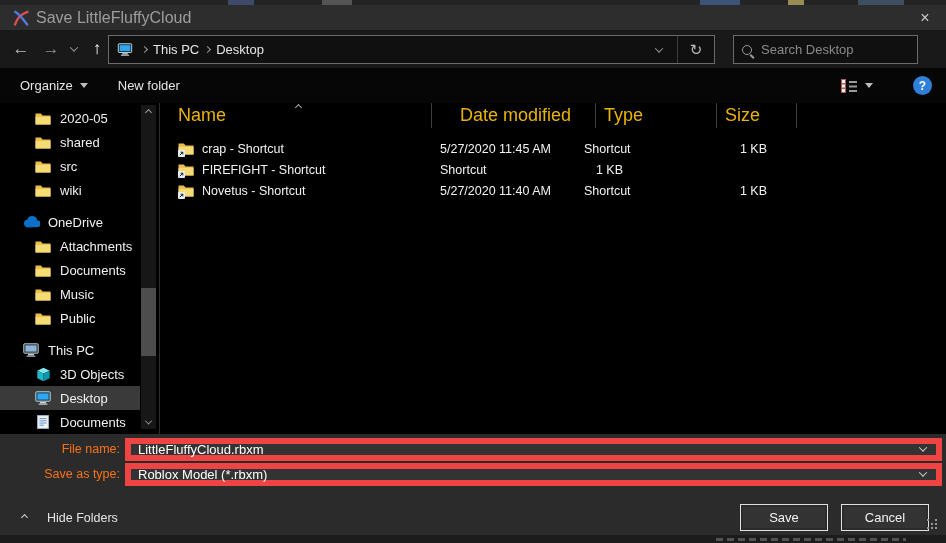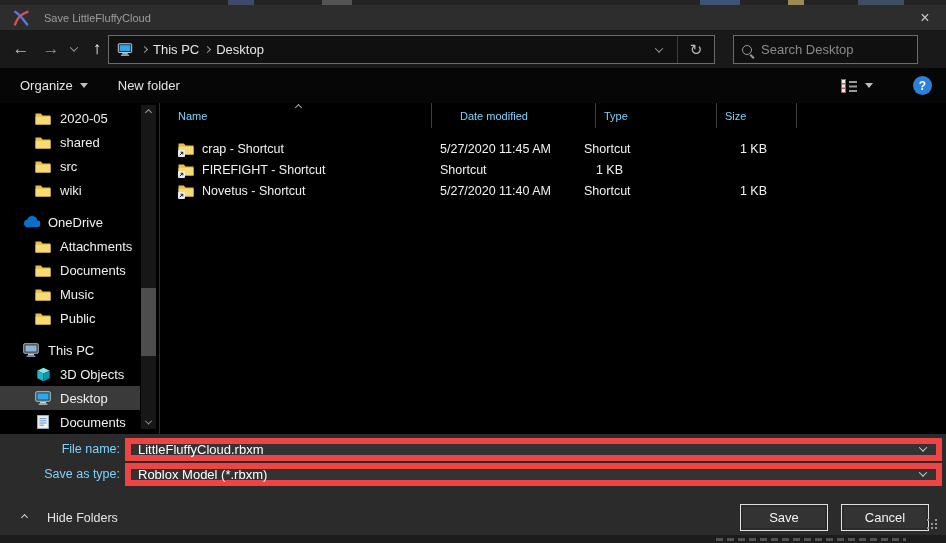--- a/index.html
+++ b/index.html
@@ -11,21 +11,21 @@
   .strip-top { position:absolute; left:0; top:0; width:946px; height:5px; background:#242424; overflow:hidden; }
   .strip-top span { position:absolute; top:0; height:5px; opacity:.7; }
   .strip-bottom { position:absolute; left:0; top:535px; width:946px; height:8px; background:#1c1c1c; }
   .blur-dashes { position:absolute; left:716px; top:3px; width:190px; height:3px; opacity:.5;
                  background:repeating-linear-gradient(90deg,#8a8a8a 0 7px, transparent 7px 11px); }
 
   
   .titlebar { position:absolute; left:0; top:5px; width:946px; height:25px; background:#2d2d2d;
               display:flex; align-items:center; }
   .app-logo { margin-left:12px; width:18px; height:18px; flex:0 0 auto; }
-  .title-text { margin-left:14px; font-size:11px; color:#9d9d9d; }
+  .title-text { margin-left:6px; font-size:16px; color:#9d9d9d; }
   .close-btn { margin-left:auto; width:42px; height:25px; display:flex; align-items:center; justify-content:center;
                color:#c8c8c8; font-size:16px; cursor:default; }
 
   
   .navbar { position:absolute; left:0; top:30px; width:946px; height:38px; background:#191919; }
   .nav-arrow { position:absolute; top:0; height:38px; display:flex; align-items:center; justify-content:center;
                font-size:17px; }
   .addrbar { position:absolute; left:108px; top:5px; width:607px; height:29px; background:#101010;
              border:1px solid #6b6b6b; display:flex; align-items:center; }
   .crumb { font-size:13px; color:#e6e6e6; padding:0 6px; }
@@ -78,21 +78,21 @@
   .ind-root  { padding-left:22px; }
   .grp-gap { margin-top:8px; }
   .side-item.selected { background:#3a3a3a; }
   .side-scroll { position:absolute; right:3px; top:2px; width:15px; height:324px; background:#171717; }
   .side-scroll .sarrow { position:absolute; left:0; width:15px; height:14px; display:flex; align-items:center;
                          justify-content:center; }
   .side-scroll .thumb { position:absolute; left:0; top:183px; width:15px; height:68px; background:#4d4d4d; }
 
   
   .filearea { position:relative; flex:1; height:100%; }
-  .lv-header { display:flex; height:25px; align-items:center; font-size:11px; color:#7dd3fc; position:relative; }
+  .lv-header { display:flex; height:25px; align-items:center; font-size:18px; color:#eab308; position:relative; }
   .lv-header .hcol { height:100%; display:flex; align-items:center; border-right:1px solid #3d3d3d; }
   .hcol.c-name { width:272px; padding-left:18px; }
   .hcol.c-date { width:144px; padding-left:8px;margin-left:20px; }
   .hcol.c-type { width:121px; padding-left:8px; }
   .hcol.c-size { width:80px;  padding-left:8px; }
   .sort-caret { position:absolute; left:136px; top:2px; width:5px; height:5px; border-right:1.3px solid #a8a8a8;
                 border-bottom:1.3px solid #a8a8a8; transform:rotate(-135deg); }
   .lv-rows { margin-top:10px; }
   .lv-row { display:flex; height:21px; align-items:center; font-size:12.5px; color:#f2f2f2; }
   .lv-row .rcol { height:100%; display:flex; align-items:center; }
@@ -100,21 +100,21 @@
   .rcol.c-date { width:144px; padding-left:8px; }
   .rcol.c-type { width:121px; padding-left:8px; }
   .rcol.c-size { width:80px; justify-content:flex-end; padding-right:10px; }
   .ficon { position:relative; width:17px; height:14px; flex:0 0 auto; }
   .ficon .sc-ovl { position:absolute; left:0; bottom:-1px; }
 
   
   .fields { position:absolute; left:0; top:434px; width:946px; height:66px; background:#2b2b2b; }
   .frow { position:absolute; left:0; width:946px; height:24px; display:flex; align-items:center; }
   .frow.r1 { top:3px; } .frow.r2 { top:28px; }
-  .flabel { width:120px; text-align:right; font-size:12.5px; color:#7dd3fc; flex:0 0 auto; }
+  .flabel { width:120px; text-align:right; font-size:12.5px; color:#f97316; flex:0 0 auto; }
   .combo { flex:1; margin-left:5px; margin-right:4px; height:23px; background:#333; border:6px solid #ef4444;
            display:flex; align-items:center; padding:0 10px 0 7px; }
   .combo input { flex:1; background:transparent; border:none; outline:none; color:#fff; font-size:13px;
                  font-family:"Liberation Sans", sans-serif; }
   .combo .cval { flex:1; color:#fff; font-size:13px; }
 
   
   .footer { position:absolute; left:0; top:500px; width:946px; height:35px; background:#2b2b2b; }
   .hidefolders { position:absolute; left:22px; top:0; height:35px; display:flex; align-items:center; gap:20px;
                  font-size:12.5px; color:#e4e4e4; }

